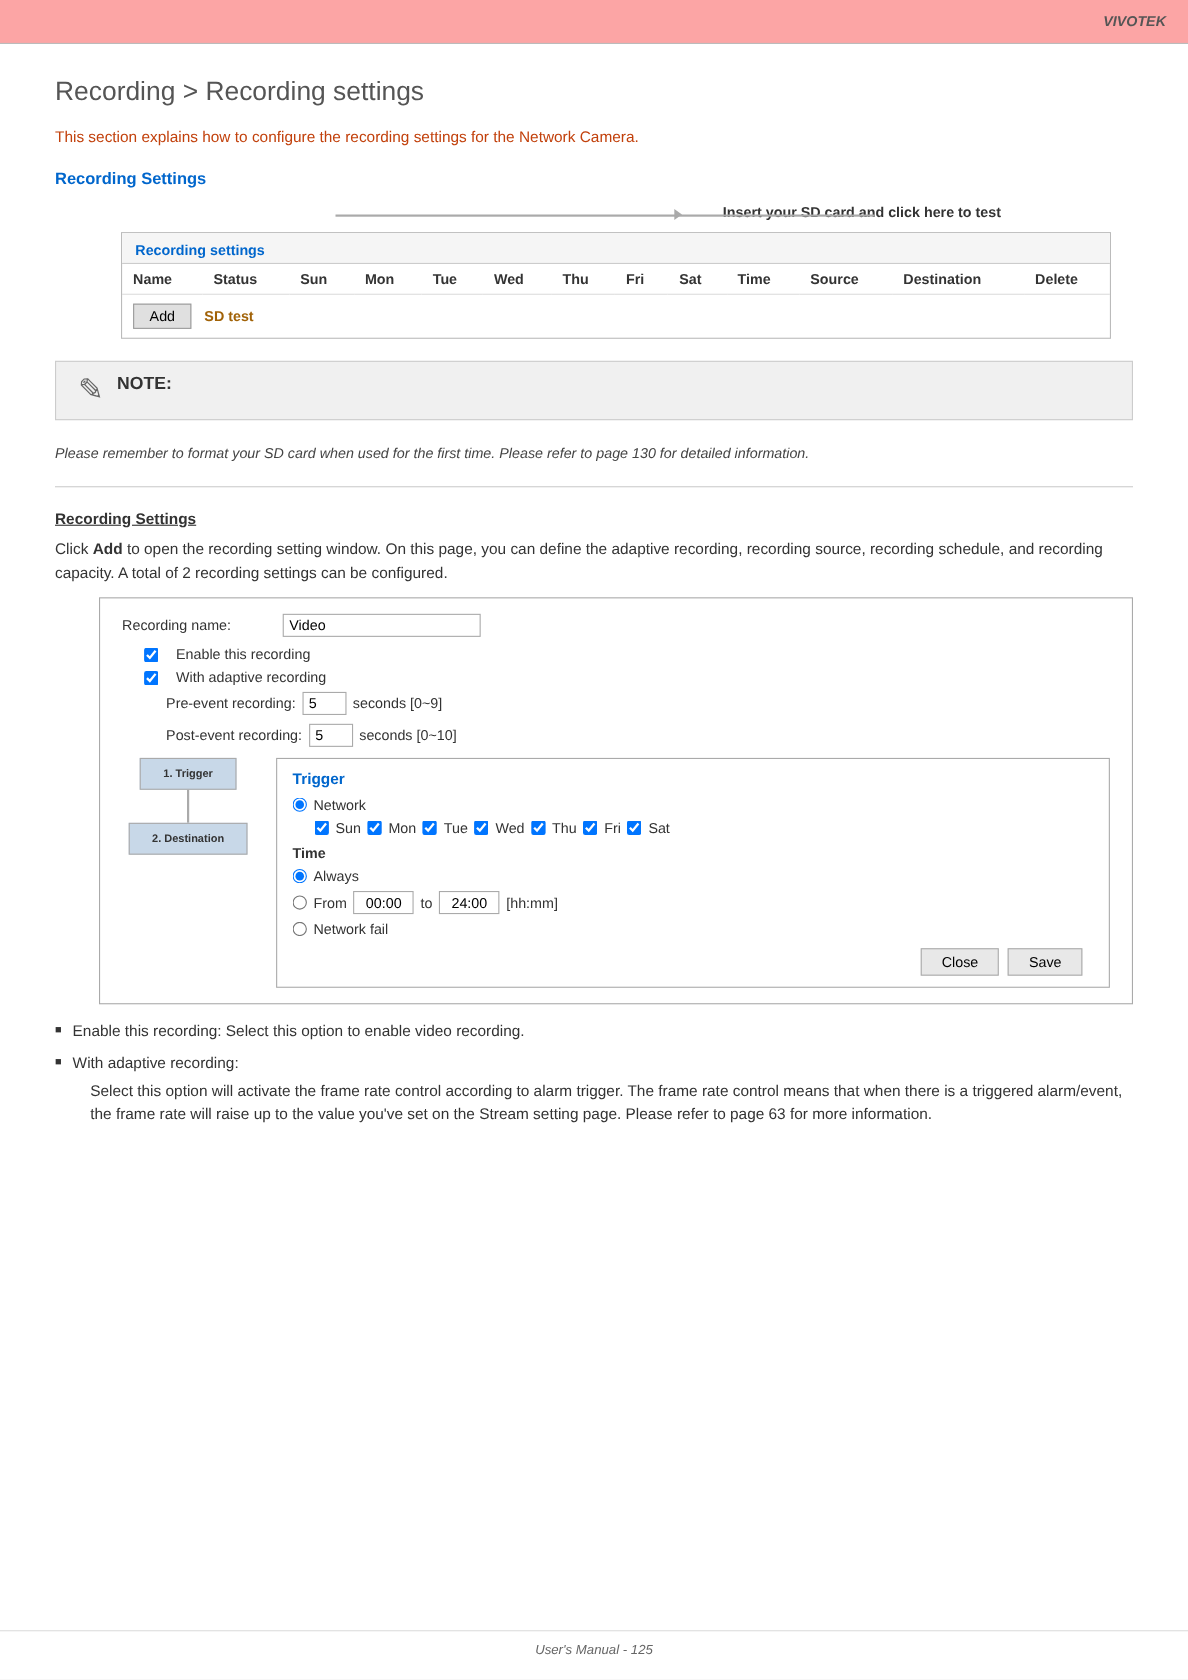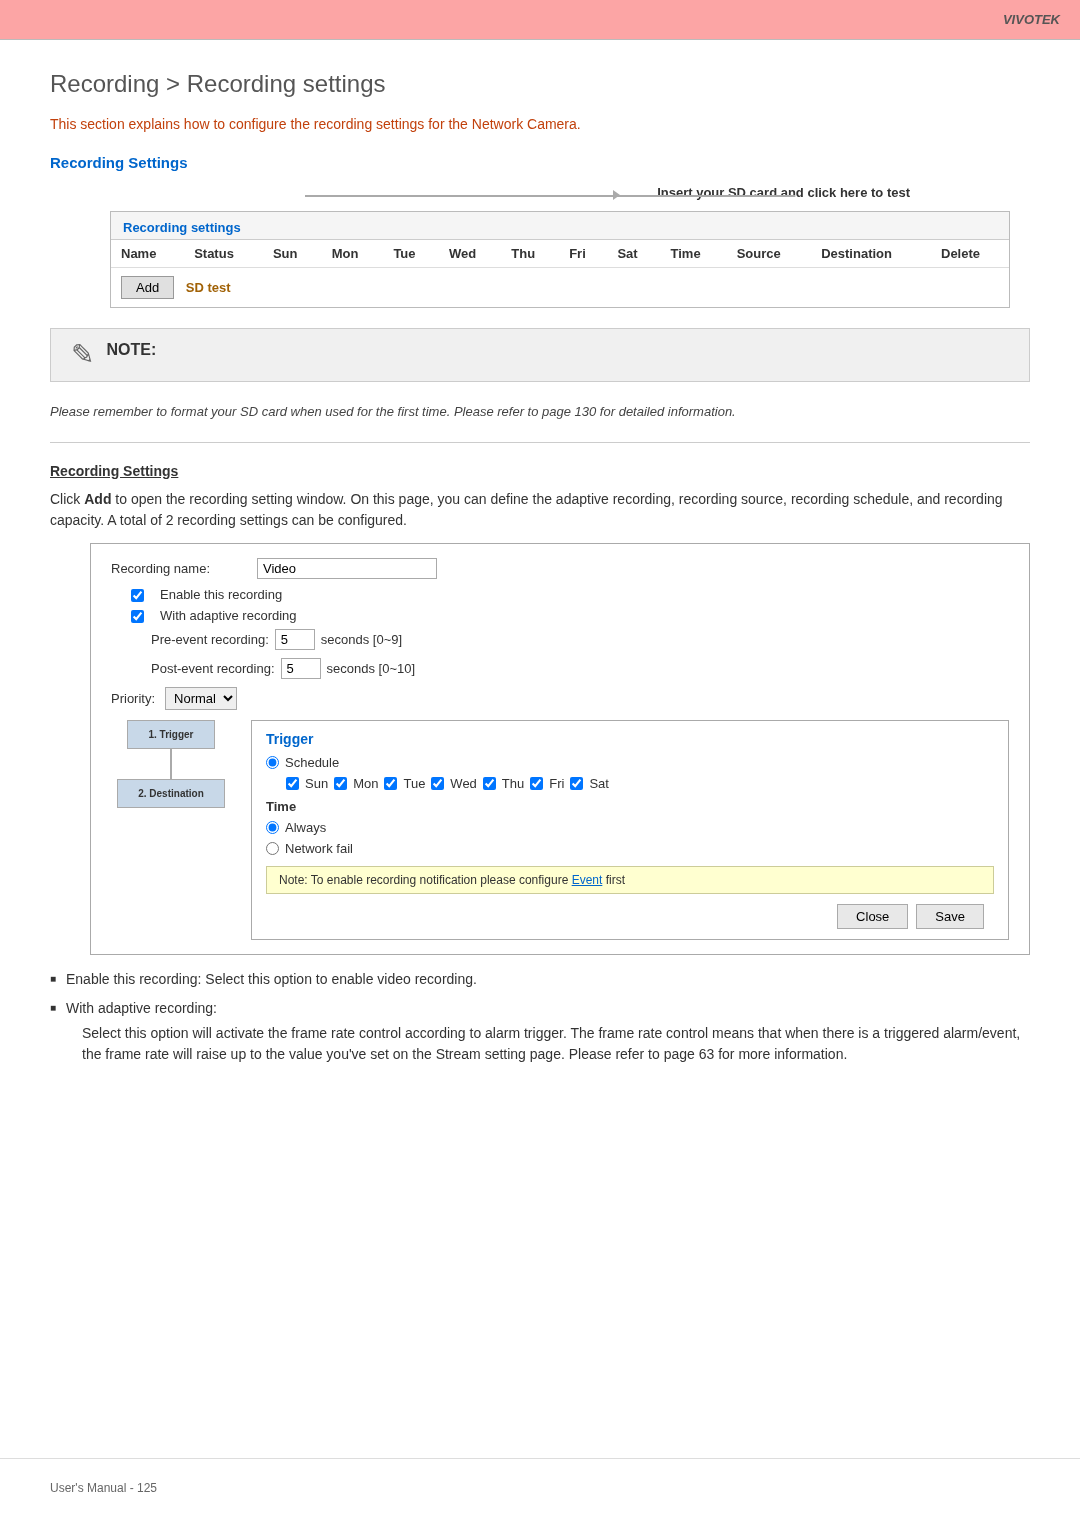--- a/index.html
+++ b/index.html
@@ -303,24 +303,25 @@
       color: #333;
     }
     .sub-text {
       font-size: 14px;
       color: #333;
       line-height: 1.5;
       margin-left: 16px;
       margin-top: 4px;
     }
     .page-footer {
-      text-align: left;
+      text-align: center;
       font-size: 12px;
+      font-style: italic;
       color: #666;
-      padding: 22px 50px;
+      padding: 10px 50px;
       border-top: 1px solid #ddd;
       position: absolute;
       bottom: 10px;
       right: 0;
       left: 0;
     }
   </style>
 </head>
 <body>
 
@@ -405,38 +406,32 @@
       <div class="form-row indent-2">
         <span>Pre-event recording:</span>
         <input class="form-input-small" type="text" value="5" style="">
         <span>seconds [0~9]</span>
       </div>
       <div class="form-row indent-2">
         <span>Post-event recording:</span>
         <input class="form-input-small" type="text" value="5" style="">
         <span>seconds [0~10]</span>
       </div>
-      <div class="form-row">
-        <span style="margin-right:4px;">Priority:</span>
-        <select class="select-small">
-          <option>Normal</option>
-        </select>
-      </div>
 
       <div class="trigger-layout">
         <div class="trigger-left">
           <div class="trigger-box">1.  Trigger</div>
           <div class="trigger-arrow"></div>
           <div class="trigger-box">2.  Destination</div>
         </div>
         <div class="trigger-right">
           <div class="trigger-title">Trigger</div>
           <div class="radio-row">
             <input type="radio" name="trigger-type" checked="" style="">
-            <span>Schedule</span>
+            <span>Network</span>
           </div>
           <div class="days-row">
             <input type="checkbox" checked="" style="">
             <span>Sun</span>
             <input type="checkbox" checked="" style="">
             <span>Mon</span>
             <input type="checkbox" checked="" style="">
             <span>Tue</span>
             <input type="checkbox" checked="" style="">
             <span>Wed</span>
@@ -446,25 +441,30 @@
             <span>Fri</span>
             <input type="checkbox" checked="" style="">
             <span>Sat</span>
           </div>
           <div class="time-section-title">Time</div>
           <div class="radio-row">
             <input type="radio" name="time-type" checked="" style="">
             <span>Always</span>
           </div>
           <div class="radio-row">
+            <input type="radio" name="time-type" style="">
+            <span>From</span>
+            <input class="time-input" type="text" value="00:00" style="">
+            <span>to</span>
+            <input class="time-input" type="text" value="24:00" style="">
+            <span>[hh:mm]</span>
+          </div>
+          <div class="radio-row">
             <input type="radio" name="trigger-type" style="">
             <span>Network fail</span>
-          </div>
-          <div class="note-bottom">
-            <span>Note: To enable recording notification please configure </span><a href="#">Event</a><span> first</span>
           </div>
           <div class="btn-row">
             <button class="btn-close">Close</button>
             <button class="btn-save">Save</button>
           </div>
         </div>
       </div>
     </div>
 
     <ul class="bullet-list">

